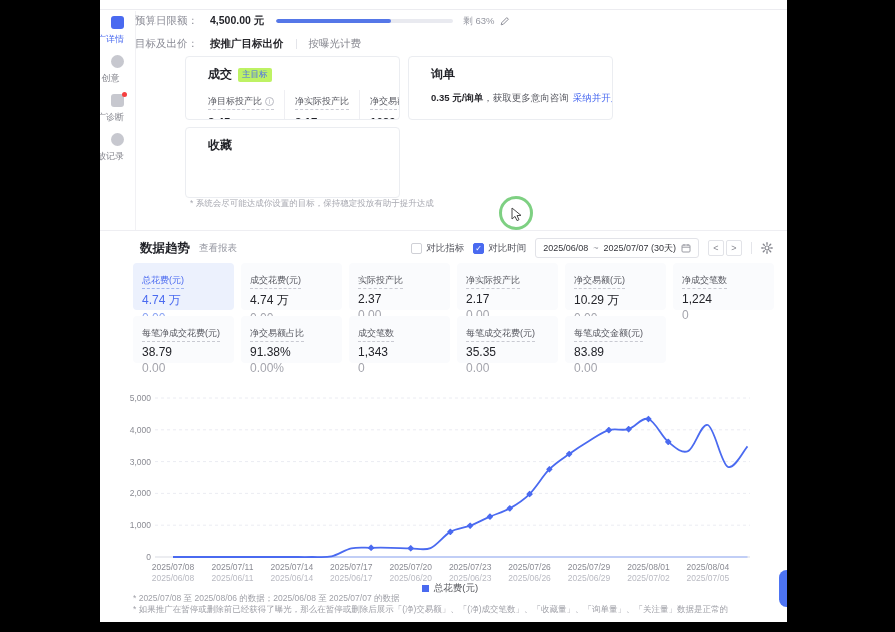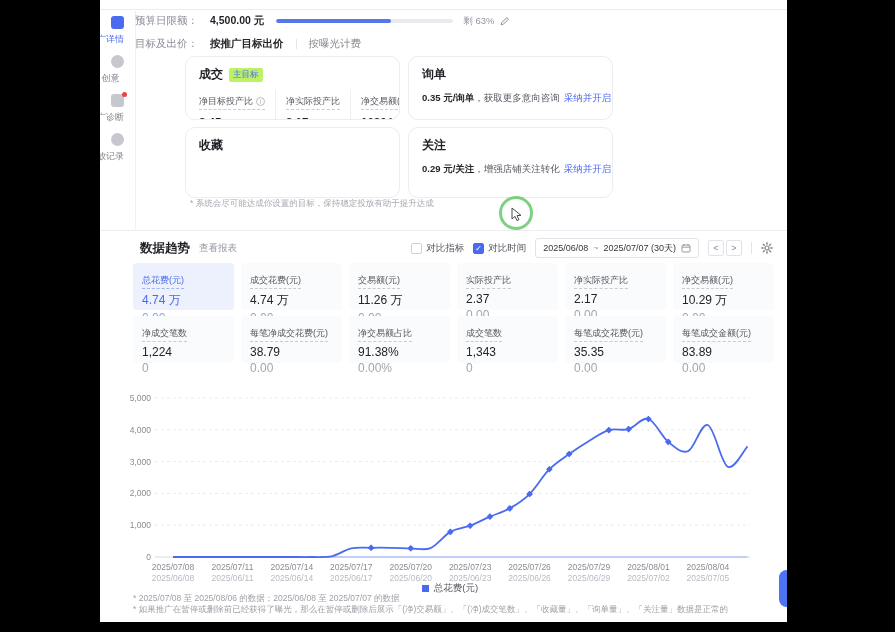--- a/index.html
+++ b/index.html
@@ -29,21 +29,21 @@
   .remain{color:#9496a0;font-size:9.5px;margin-left:10px;}
   .edit-ic{margin-left:6px;display:inline-flex;}
   .tabs-row{position:absolute;left:35px;top:37px;height:14px;display:flex;align-items:center;font-size:10.5px;}
   .bid-tab{margin-left:12px;color:#85868e;cursor:pointer;}
   .bid-tab.active{color:#26262b;font-weight:bold;}
   .tab-sep{width:1px;height:10px;background:#e4e5ea;margin-left:12px;}
 
   
   .goal-grid{position:absolute;left:85px;top:56px;display:grid;grid-template-columns:215px 205px;
              grid-template-rows:64px 71px;gap:7px 8px;}
-  .gcard{border:1px solid #ebedf1;border-radius:10px;background:#fff;padding:9px 13px;overflow:hidden;}
+  .gcard{border:1px solid #ebedf1;border-radius:4px;background:#fff;padding:9px 22px;overflow:hidden;}
   .gtitle{font-size:12px;font-weight:bold;color:#1f2026;display:flex;align-items:center;}
   .badge{margin-left:6px;background:#bef264;color:#4a6af0;font-size:8.5px;font-weight:normal;
          padding:1px 4px;border-radius:2px;}
   .stats{display:flex;margin-top:7px;}
   .stat{padding-right:10px;margin-right:10px;border-right:1px solid #efeff3;}
   .stat:last-child{border-right:none;margin-right:0;padding-right:0;}
   .stat-label{font-size:9px;color:#55565e;border-bottom:1px dashed #c9cad2;padding-bottom:1px;
               display:inline-flex;align-items:center;white-space:nowrap;}
   .stat-val{font-size:11.5px;font-weight:bold;color:#1f2026;margin-top:6px;display:flex;align-items:center;}
   .info-i{display:inline-block;width:9px;height:9px;border:1px solid #b9bac2;border-radius:50%;
@@ -165,24 +165,20 @@
             <div class="stat"><span class="stat-label">净交易额(元)</span><div class="stat-val">102946.60</div></div>
           </div>
       </div>
     <div class="gcard">
           <div class="gtitle">询单</div>
           <div class="gdesc"><b>0.35 元/询单</b><span>，获取更多意向咨询</span><span class="glink">采纳并开启</span></div>
         </div>
         <div class="gcard">
           <div class="gtitle">收藏</div>
         </div>
-        <div class="gcard">
-          <div class="gtitle">关注</div>
-          <div class="gdesc"><b>0.29 元/关注</b><span>，增强店铺关注转化</span><span class="glink">采纳并开启</span></div>
-        </div>
       </div>
     <div class="sys-note">* 系统会尽可能达成你设置的目标，保持稳定投放有助于提升达成</div>
 
     <div class="click-ring"></div>
     <div class="cursor">
       <svg width="12" height="15" viewBox="0 0 12 15">
           <path d="M1,1 L1,12 L4,9.4 L6,13.6 L8,12.7 L6,8.6 L10,8.4 Z" fill="#fff" stroke="#4b4b4b" stroke-width="1"></path>
         </svg>
     </div>
 
@@ -230,21 +226,20 @@
                 <line x1="8.7" y1="3.3" x2="9.7" y2="2.3"></line>
             </g>
           </svg>
         </span>
       </span>
     </div>
 
     <div class="metrics" id="metrics">
         <div class="mcard sel"><span class="m-label">总花费(元)</span><div class="m-val">4.74 万</div><div class="m-sub">0.00</div></div>
         <div class="mcard"><span class="m-label">成交花费(元)</span><div class="m-val">4.74 万</div><div class="m-sub">0.00</div></div>
-        <div class="mcard"><span class="m-label">交易额(元)</span><div class="m-val">11.26 万</div><div class="m-sub">0.00</div></div>
         <div class="mcard"><span class="m-label">实际投产比</span><div class="m-val">2.37</div><div class="m-sub">0.00</div></div>
         <div class="mcard"><span class="m-label">净实际投产比</span><div class="m-val">2.17</div><div class="m-sub">0.00</div></div>
         <div class="mcard"><span class="m-label">净交易额(元)</span><div class="m-val">10.29 万</div><div class="m-sub">0.00</div></div>
         <div class="mcard"><span class="m-label">净成交笔数</span><div class="m-val">1,224</div><div class="m-sub">0</div></div>
         <div class="mcard"><span class="m-label">每笔净成交花费(元)</span><div class="m-val">38.79</div><div class="m-sub">0.00</div></div>
         <div class="mcard"><span class="m-label">净交易额占比</span><div class="m-val">91.38%</div><div class="m-sub">0.00%</div></div>
         <div class="mcard"><span class="m-label">成交笔数</span><div class="m-val">1,343</div><div class="m-sub">0</div></div>
         <div class="mcard"><span class="m-label">每笔成交花费(元)</span><div class="m-val">35.35</div><div class="m-sub">0.00</div></div>
         <div class="mcard"><span class="m-label">每笔成交金额(元)</span><div class="m-val">83.89</div><div class="m-sub">0.00</div></div>
       </div>

